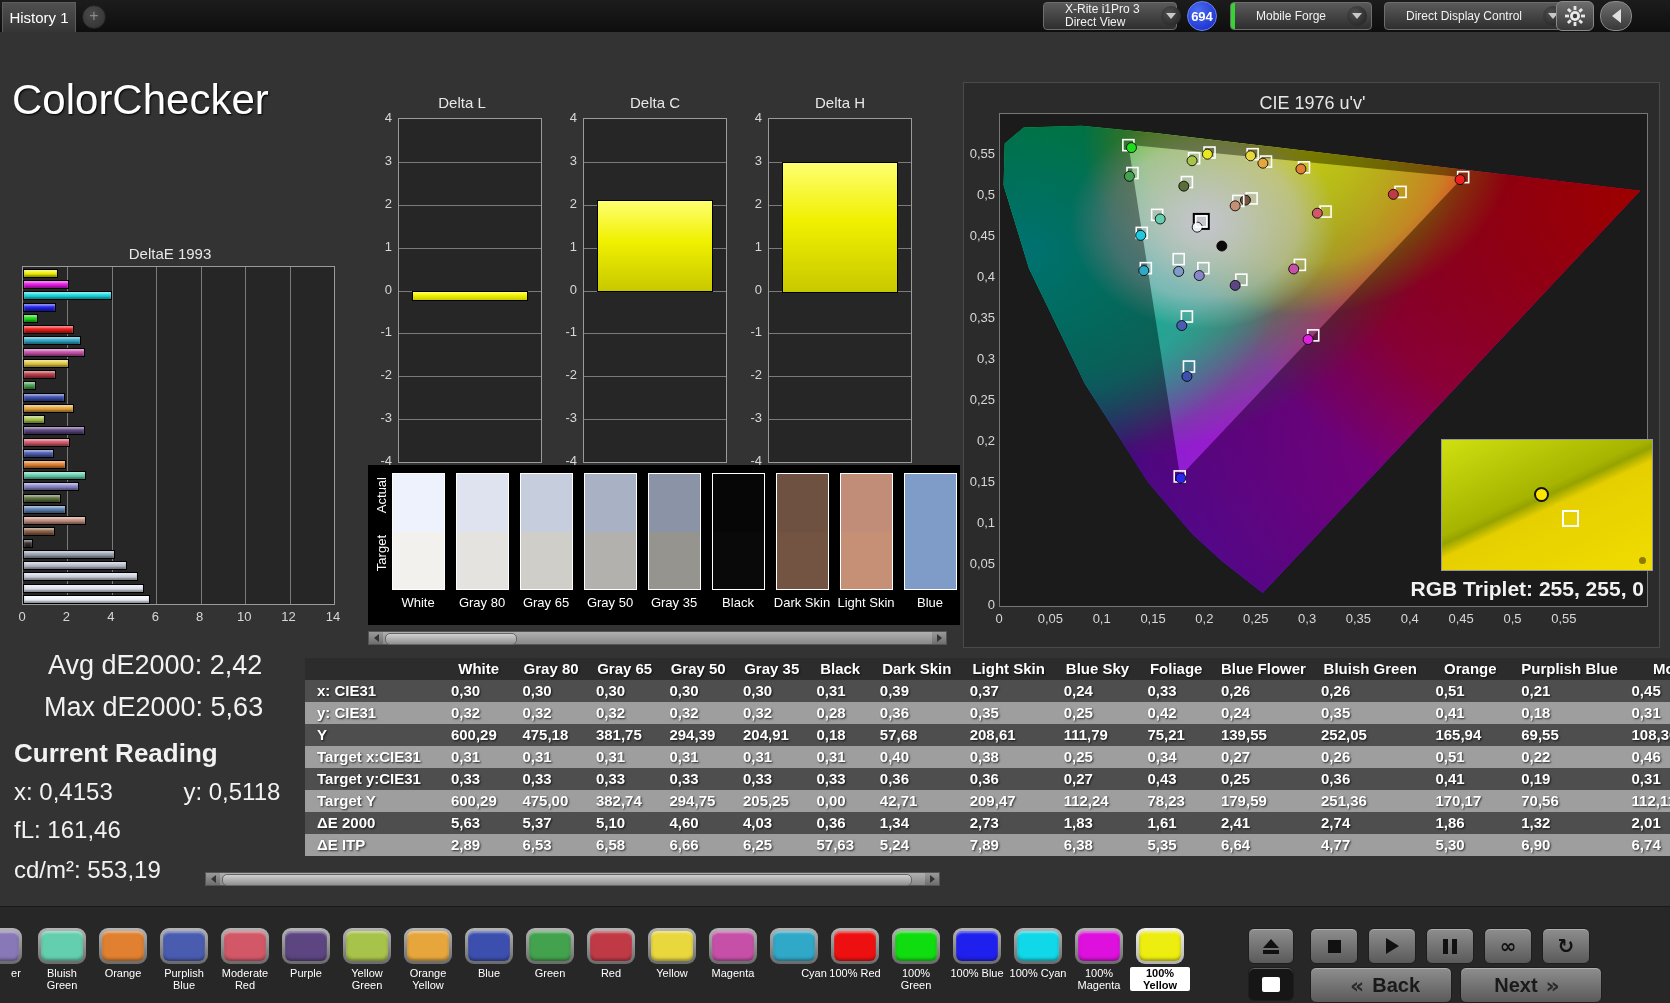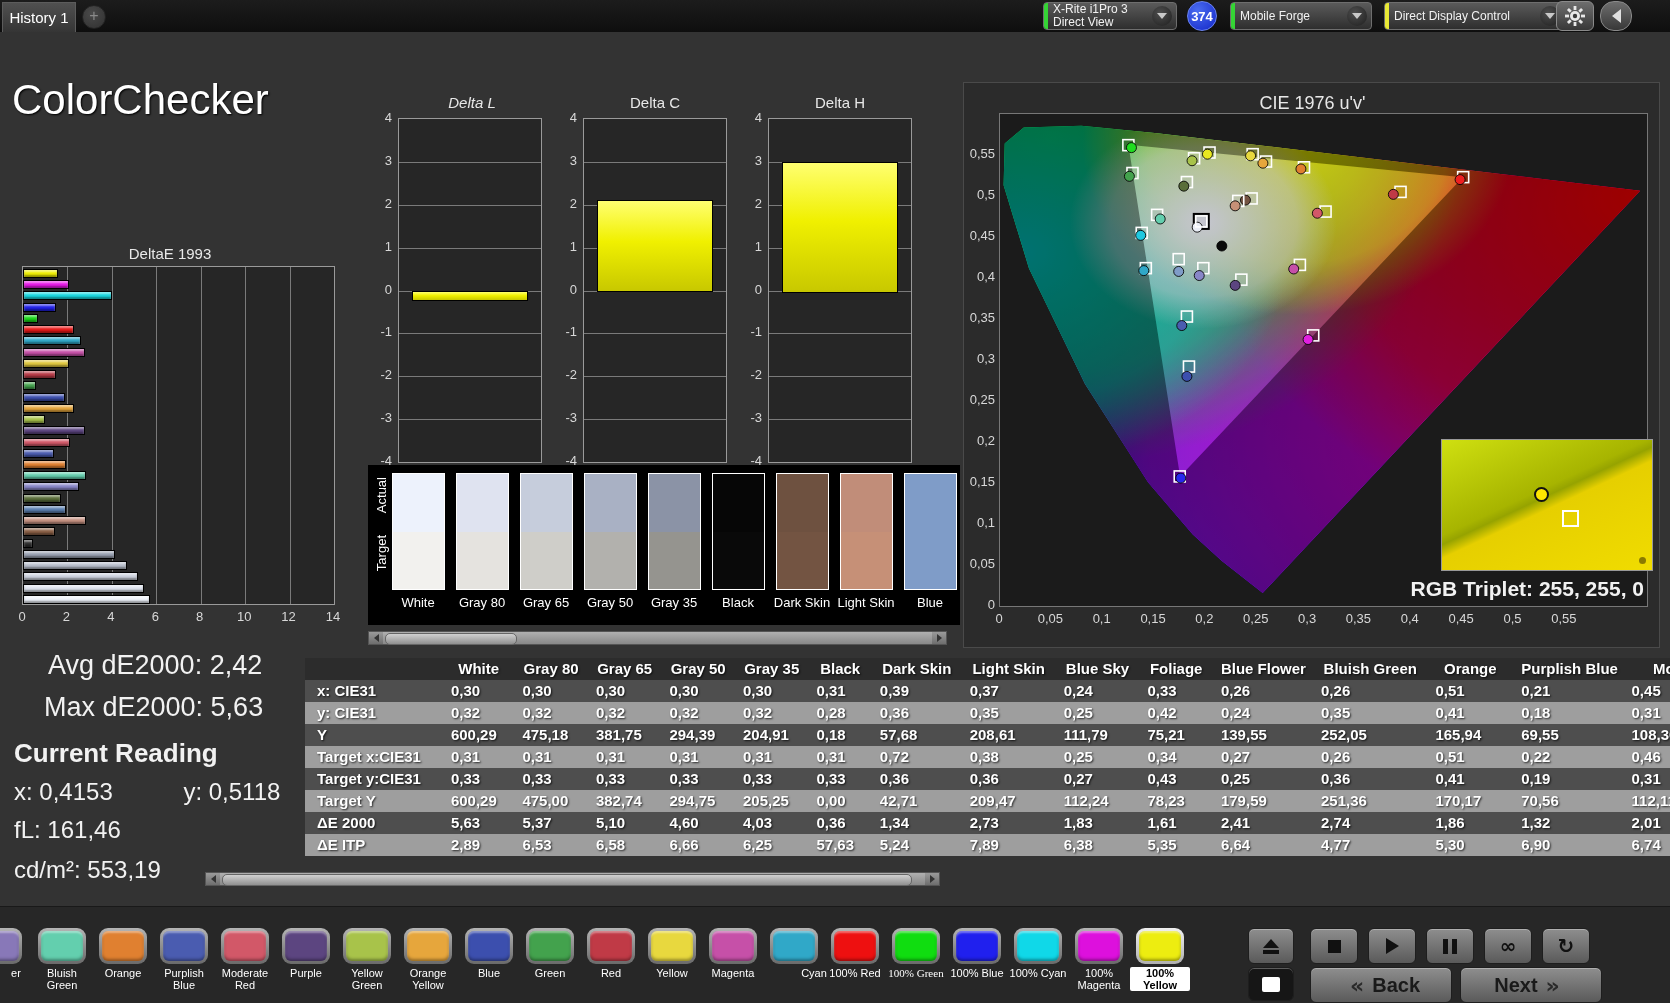--- a/index.html
+++ b/index.html
@@ -8,21 +8,21 @@
   .abs{position:absolute;}
   
   #topbar{left:0;top:0;width:1670px;height:32px;background:linear-gradient(#1c1c1c,#0e0e0e);}
   .tab{left:2px;top:2px;width:72px;height:29px;background:linear-gradient(#505050,#353535);
        border:1px solid #5c5c5c;border-bottom:none;color:#fff;font-size:15px;text-align:center;line-height:29px;}
   .plusbtn{left:82px;top:5px;width:22px;height:22px;border-radius:50%;background:radial-gradient(circle at 40% 35%,#4a4a4a,#303030);
        color:#8a8a8a;text-align:center;line-height:20px;font-size:16px;border:1px solid #222;}
   .dd{top:2px;height:28px;border-radius:4px;background:linear-gradient(#5a5a5a,#2e2e2e);
       border:1px solid #6e6e6e;display:flex;align-items:center;box-sizing:border-box;}
   .dd .stripe{width:4px;align-self:stretch;border-radius:3px 0 0 3px;}
-  .dd .txt{flex:1;padding:0 5px;font-size:12px;line-height:13px;color:#f2f2f2;white-space:nowrap;}
+  .dd .txt{flex:1;padding:0 21px;font-size:12px;line-height:13px;color:#f2f2f2;white-space:nowrap;}
   .ddarr{width:20px;height:20px;border-radius:50%;background:radial-gradient(circle at 40% 35%,#4e4e4e,#1e1e1e);
       margin-right:4px;display:flex;align-items:center;justify-content:center;flex:none;}
   .tri-dn{width:0;height:0;border-left:5px solid transparent;border-right:5px solid transparent;border-top:6px solid #c8c8c8;}
   .badge{top:1px;width:30px;height:30px;border-radius:50%;background:radial-gradient(circle at 35% 30%,#4a6cf0,#1226c8);
       border:1px solid #6a84f0;color:#fff;font-weight:bold;font-size:13px;text-align:center;line-height:30px;box-sizing:border-box;}
   .sqbtn{top:1px;height:30px;border-radius:6px;background:linear-gradient(#6e6e6e,#383838);border:1px solid #8a8a8a;
       display:flex;align-items:center;justify-content:center;box-sizing:border-box;}
   .tri-left{width:0;height:0;border-top:7px solid transparent;border-bottom:7px solid transparent;border-right:9px solid #e0e0e0;}
   
   .plot{background:#262626;border:1px solid #9a9a9a;box-sizing:border-box;}
@@ -95,21 +95,21 @@
   <div class="abs dd" style="left:1043px;width:134px;">
     <div class="stripe" style="background:#35d435;"></div>
     <div class="txt">
       <div>X-Rite i1Pro 3</div>
         <div>Direct View</div>
     </div>
     <div class="ddarr">
         <span class="tri-dn"></span>
       </div>
   </div>
-  <div class="abs badge" style="left:1187px;">374</div>
+  <div class="abs badge" style="left:1187px;">694</div>
 
   <div class="abs dd" style="left:1230px;width:142px;">
     <div class="stripe" style="background:#35d435;"></div>
     <div class="txt">Mobile Forge</div>
     <div class="ddarr">
         <span class="tri-dn"></span>
       </div>
   </div>
 
   <div class="abs dd" style="left:1384px;width:181px;justify-content:space-between;">
@@ -188,21 +188,21 @@
     <div class="ticklab abs" style="left: 22px; top: 609px; transform: translateX(-50%);">0</div>
     <div class="ticklab abs" style="left: 66.4286px; top: 609px; transform: translateX(-50%);">2</div>
     <div class="ticklab abs" style="left: 110.857px; top: 609px; transform: translateX(-50%);">4</div>
     <div class="ticklab abs" style="left: 155.286px; top: 609px; transform: translateX(-50%);">6</div>
     <div class="ticklab abs" style="left: 199.714px; top: 609px; transform: translateX(-50%);">8</div>
     <div class="ticklab abs" style="left: 244.143px; top: 609px; transform: translateX(-50%);">10</div>
     <div class="ticklab abs" style="left: 288.571px; top: 609px; transform: translateX(-50%);">12</div>
     <div class="ticklab abs" style="left: 333px; top: 609px; transform: translateX(-50%);">14</div>
   </div>
 
-<div class="abs charttitle" style="left:400px;top:94px;width:144px;font-style:italic;">Delta L</div>
+<div class="abs charttitle" style="left:390px;top:94px;width:144px;">Delta L</div>
 <div class="abs charttitle" style="left:583px;top:94px;width:144px;">Delta C</div>
 <div class="abs charttitle" style="left:768px;top:94px;width:144px;">Delta H</div>
 <div id="mc0" class="abs plot" style="left:398px;top:118px;width:144px;height:345px;">
     <div class="gridh" style="top: 42.875px;"></div>
     <div class="gridh" style="top: 85.75px;"></div>
     <div class="gridh" style="top: 128.625px;"></div>
     <div class="gridh" style="top: 171.5px;"></div>
     <div class="gridh" style="top: 214.375px;"></div>
     <div class="gridh" style="top: 257.25px;"></div>
     <div class="gridh" style="top: 300.125px;"></div>
@@ -571,21 +571,21 @@
           <td>108,30</td>
         </tr>
         <tr class="light">
           <td class="rowlab">Target x:CIE31</td>
           <td>0,31</td>
           <td>0,31</td>
           <td>0,31</td>
           <td>0,31</td>
           <td>0,31</td>
           <td>0,31</td>
-          <td>0,72</td>
+          <td>0,40</td>
           <td>0,38</td>
           <td>0,25</td>
           <td>0,34</td>
           <td>0,27</td>
           <td>0,26</td>
           <td>0,51</td>
           <td>0,22</td>
           <td>0,46</td>
         </tr>
         <tr class="dark">
@@ -731,21 +731,21 @@
         <div class="chipin" style="background: rgb(48, 168, 200);"></div>
       </div>
       <div class="chiplab" style="left: 784px;">Cyan</div>
       <div class="chip" style="left: 831px;">
         <div class="chipin" style="background: rgb(238, 16, 16);"></div>
       </div>
       <div class="chiplab" style="left: 825px;">100% Red</div>
       <div class="chip" style="left: 892px;">
         <div class="chipin" style="background: rgb(16, 221, 16);"></div>
       </div>
-      <div class="chiplab" style="left: 886px; font-family: Liberation Serif, serif;">100% Green</div>
+      <div class="chiplab" style="left: 886px;">100% Green</div>
       <div class="chip" style="left: 953px;">
         <div class="chipin" style="background: rgb(32, 32, 238);"></div>
       </div>
       <div class="chiplab" style="left: 947px;">100% Blue</div>
       <div class="chip" style="left: 1014px;">
         <div class="chipin" style="background: rgb(16, 216, 232);"></div>
       </div>
       <div class="chiplab" style="left: 1008px;">100% Cyan</div>
       <div class="chip" style="left: 1075px;">
         <div class="chipin" style="background: rgb(221, 16, 221);"></div>

